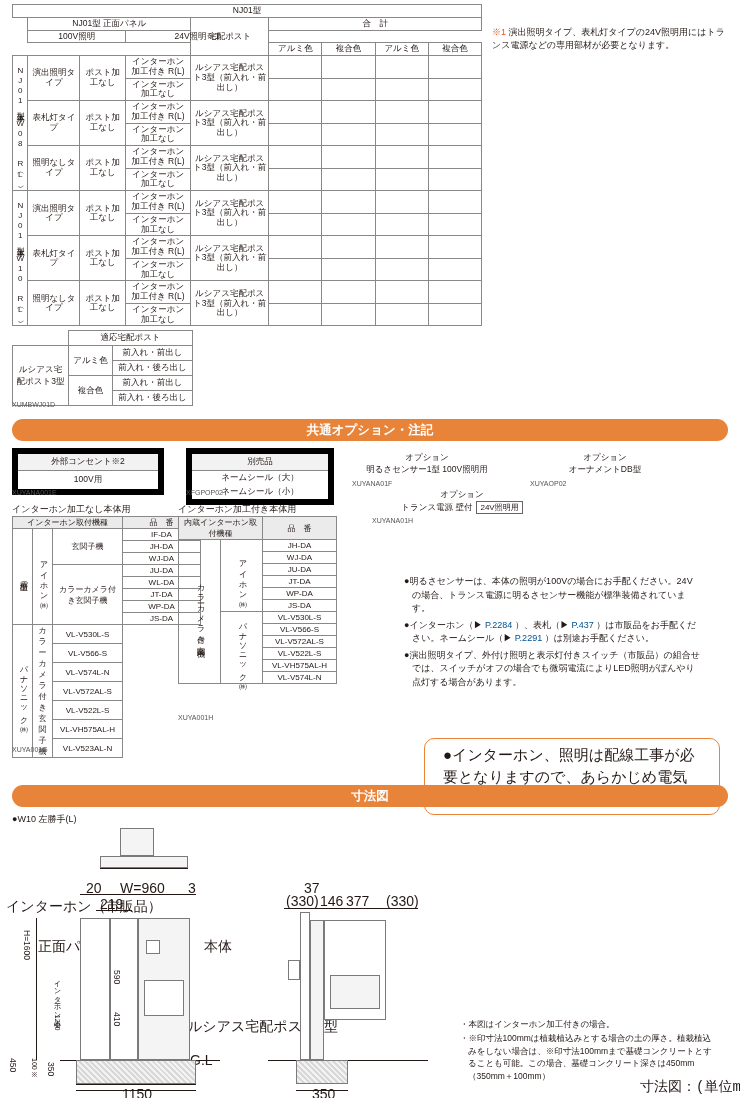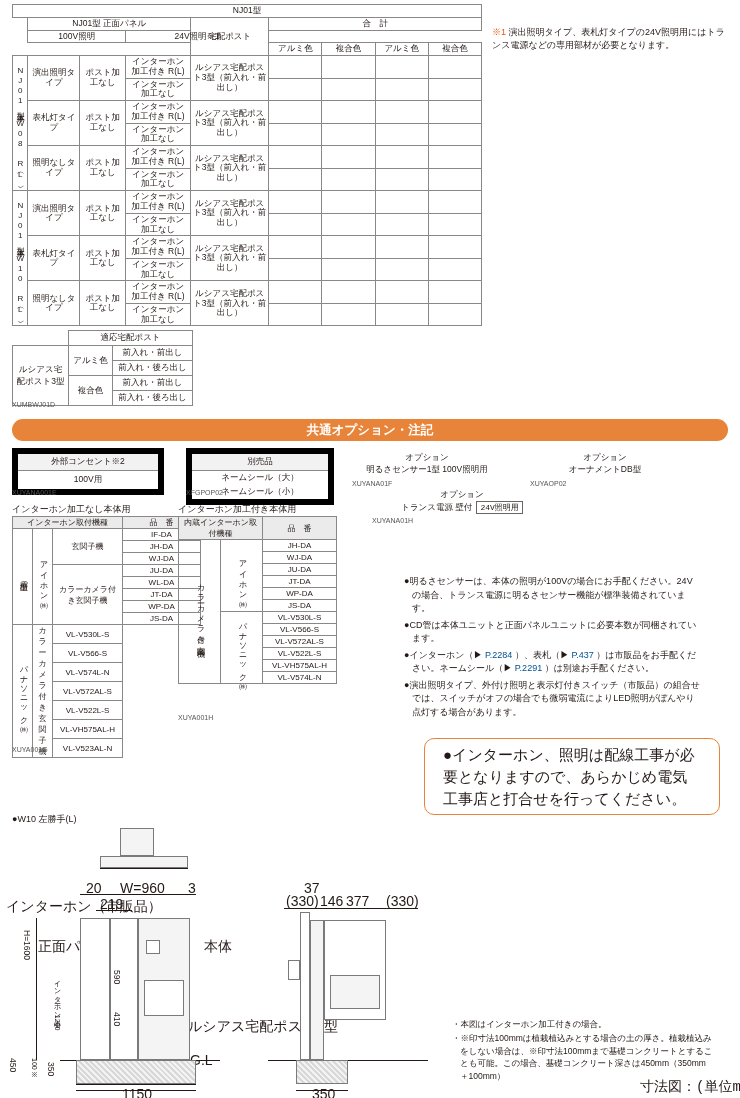--- a/index.html
+++ b/index.html
@@ -61,21 +61,21 @@
   .dim-label { position:absolute; font-size:14px; white-space:nowrap; }
   .dim-vert { position:absolute; font-size:8.5px; writing-mode:vertical-rl; white-space:nowrap; }
   .drawline { position:absolute; background:#231815; }
   .box-gray { position:absolute; border:1px solid #7a7a7a; background:#f4f4f4; }
   .box-white { position:absolute; border:1px solid #7a7a7a; background:#ffffff; }
   .hatch {
     position:absolute; border:1px solid #7a7a7a;
     background:repeating-linear-gradient(45deg,#d8d8d8 0 2px,#f3f3f3 2px 4px);
   }
   .footnote { position:absolute; font-size:8.5px; line-height:1.5; width:250px; }
-  .footnote p { margin:0 0 1px 4px; text-indent:-8px; padding-left:8px; }
+  .footnote p { margin:0 0 1px 12px; text-indent:-8px; padding-left:8px; }
 </style>
 </head>
 <body>
 
 <div class="page">
 
   <div class="top-wrap">
     <table class="top-table">
       <tbody>
           <tr>
@@ -264,21 +264,21 @@
   <div class="opt-label" style="left:530px; top:452px; width:150px;">
     <div>オプション</div>
     <div>オーナメントDB型</div>
   </div>
   <div class="code" style="left:530px; top:480px">XUYAOP02</div>
 
   <div class="opt-label" style="left:372px; top:489px; width:180px;">
     <div>オプション</div>
     <div style="display:flex;align-items:center;justify-content:center;gap:4px;">
       <span>トランス電源 壁付</span>
-      <span style="border:1px solid #666;padding:0 3px;font-size:8px;font-family:Liberation Mono, monospace;">24V照明用</span>
+      <span style="border:1px solid #666;padding:0 3px;font-size:8px;">24V照明用</span>
     </div>
   </div>
   <div class="code" style="left:372px; top:517px">XUYANA01H</div>
 
   <div class="ip-head" style="left:12px; top:503px">インターホン加工なし本体用</div>
   <div style="position:absolute; left:12px; top:516px;">
     <table class="ip-table">
       <tbody>
           <tr>
         <td colspan="3" class="gray" style="width:110px">インターホン取付機種</td>
@@ -387,27 +387,27 @@
       <tr>
             <td>VL-V574L-N</td>
           </tr>
     </tbody>
       </table>
   </div>
   <div class="code" style="left:178px; top:714px">XUYA001H</div>
 
   <div class="bullets" style="left:404px; top:575px;">
     <p>●明るさセンサーは、本体の照明が100Vの場合にお手配ください。24Vの場合、トランス電源に明るさセンサー機能が標準装備されています。</p>
-    <p>●CD管は本体ユニットと正面パネルユニットに必要本数が同梱されています。</p>
     <p>●インターホン（▶ <span class="blue">P.2284</span> ）、表札（▶ <span class="blue">P.437</span> ）は市販品をお手配ください。ネームシール（▶ <span class="blue">P.2291</span> ）は別途お手配ください。</p>
     <p>●演出照明タイプ、外付け照明と表示灯付きスイッチ（市販品）の組合せでは、スイッチがオフの場合でも微弱電流によりLED照明がぼんやり点灯する場合があります。</p>
   </div>
 
   <div class="rounded-note" style="left:424px; top:738px;">●インターホン、照明は配線工事が必要となりますので、あらかじめ電気工事店と打合せを行ってください。</div>
 
+  <div class="bar" style="left:12px; top:785px; width:716px;">寸法図</div>
 
   <div class="dim-label" style="left:12px; top:813px; font-size:9px;">●W10 左勝手(L)</div>
 
   <div class="box-gray" style="left:120px; top:828px; width:34px; height:28px;"></div>
   <div class="box-gray" style="left:100px; top:856px; width:88px; height:12px;"></div>
   <div class="drawline" style="left:100px; top:868px; width:88px; height:1px;"></div>
 
   <div class="dim-label" style="left:86px; top:880px;">20</div>
   <div class="dim-label" style="left:120px; top:880px;">W=960</div>
   <div class="dim-label" style="left:188px; top:880px;">3</div>

